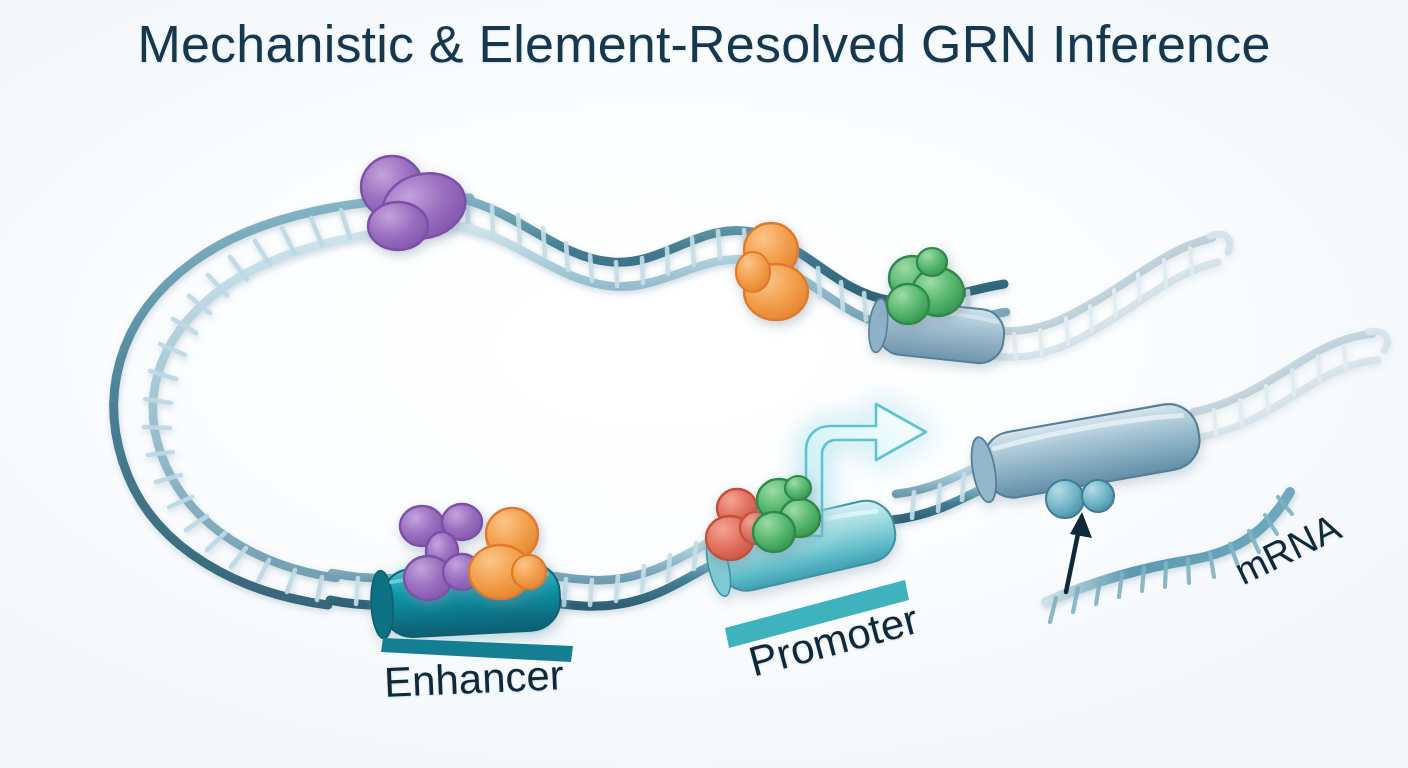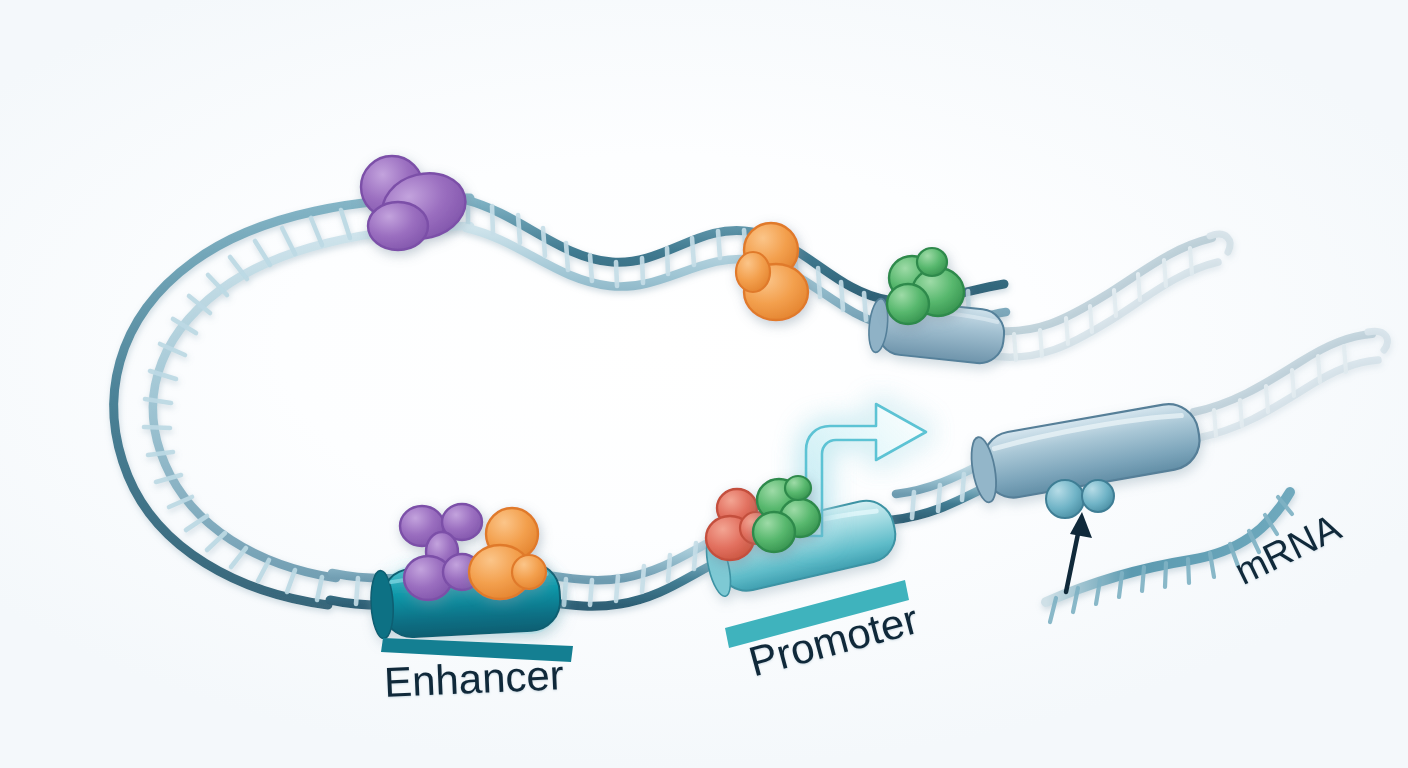--- a/index.html
+++ b/index.html
@@ -28,20 +28,21 @@
   }
   #lbl-enhancer{left:383px;top:659px;font-size:42px;transform:rotate(-2.5deg);transform-origin:left top;}
   #lbl-promoter{left:744px;top:640px;font-size:42px;transform:rotate(-15deg);transform-origin:left top;}
   #lbl-mrna{left:1228px;top:555px;font-size:38px;transform:rotate(-26deg);transform-origin:left top;}
 </style>
 </head>
 <body>
 
 <div id="stage">
 
+  <div id="title">Mechanistic &amp; Element-Resolved GRN Inference</div>
 
   <svg id="figure" viewBox="0 0 1408 768">
     <defs>
       <linearGradient id="gBackDark" x1="0" y1="0" x2="0" y2="1">
         <stop offset="0%" stop-color="#7fb2c4"></stop>
           <stop offset="50%" stop-color="#417b91"></stop>
           <stop offset="100%" stop-color="#2d5f74"></stop>
       </linearGradient>
       <linearGradient id="gBackLight" x1="0" y1="0" x2="0" y2="1">
         <stop offset="0%" stop-color="#cfe4ec"></stop>

